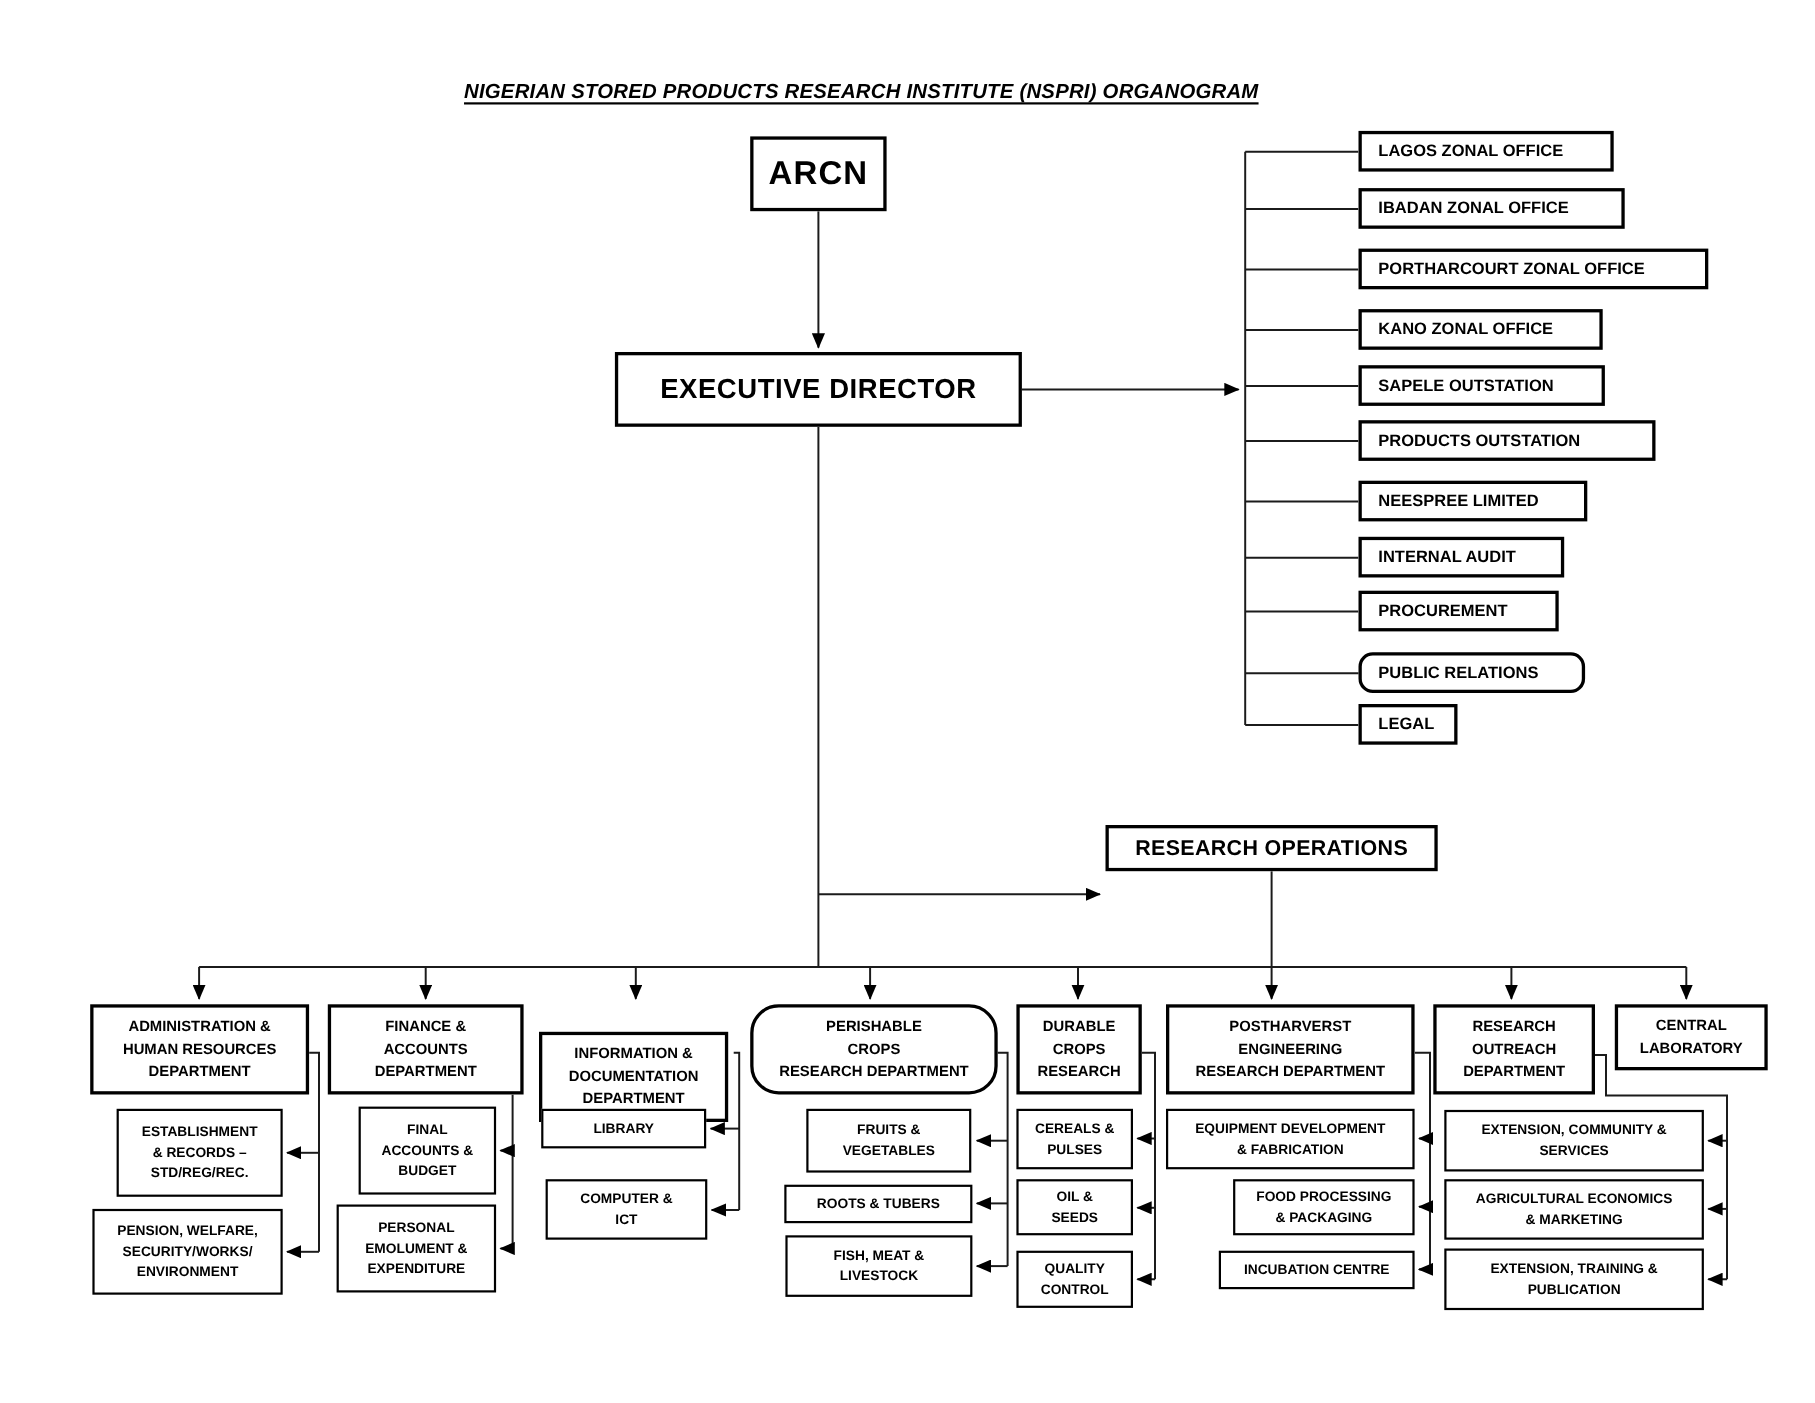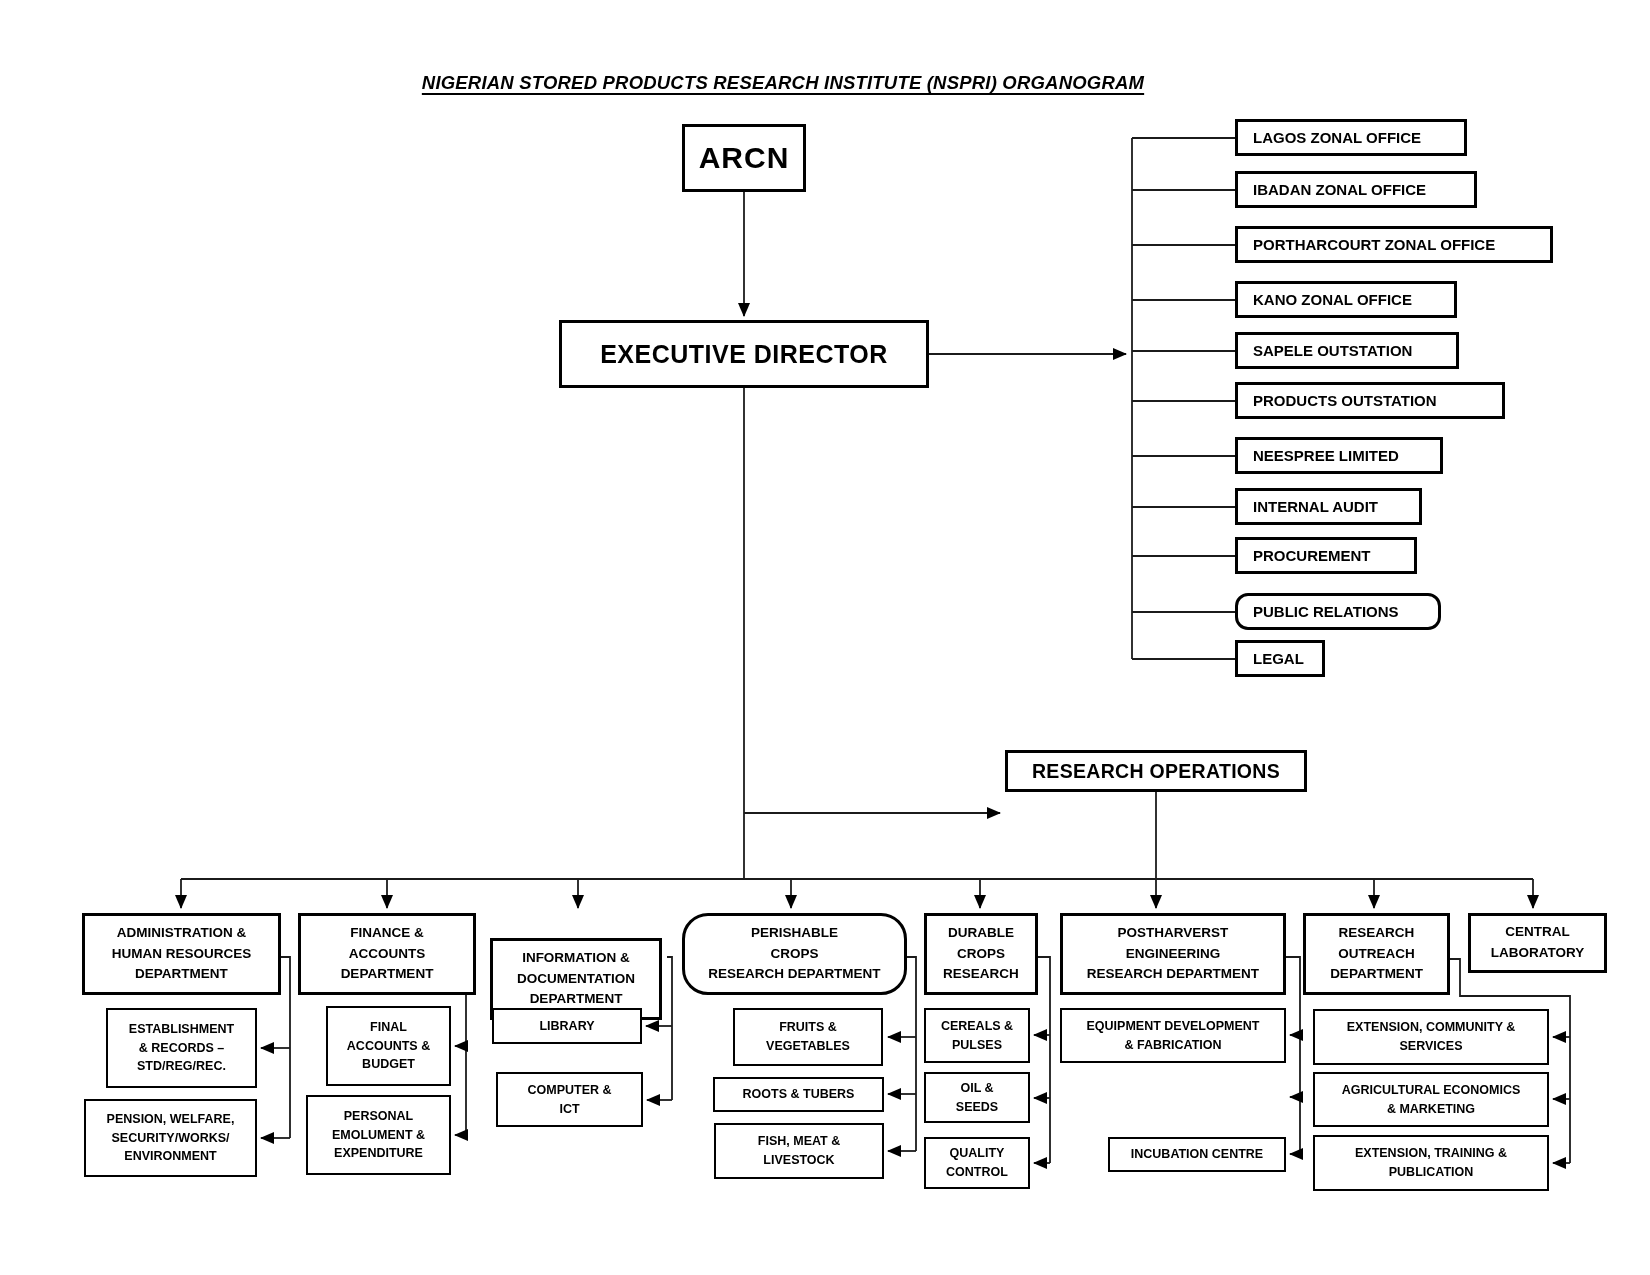--- a/index.html
+++ b/index.html
@@ -168,20 +168,22 @@
 
   <div class="node child" style="left:924px; top:1008px; width:106px; height:55px;">CEREALS &amp;
 PULSES</div>
   <div class="node child" style="left:924px; top:1072px; width:106px; height:51px;">OIL &amp;
 SEEDS</div>
   <div class="node child" style="left:924px; top:1137px; width:106px; height:52px;">QUALITY
 CONTROL</div>
 
   <div class="node child" style="left:1060px; top:1008px; width:226px; height:55px;">EQUIPMENT DEVELOPMENT
 &amp; FABRICATION</div>
+  <div class="node child" style="left:1121px; top:1072px; width:165px; height:51px;">FOOD PROCESSING
+&amp; PACKAGING</div>
   <div class="node child" style="left:1108px; top:1137px; width:178px; height:35px;">INCUBATION CENTRE</div>
 
   <div class="node child" style="left:1313px; top:1009px; width:236px; height:56px;">EXTENSION, COMMUNITY &amp;
 SERVICES</div>
   <div class="node child" style="left:1313px; top:1072px; width:236px; height:55px;">AGRICULTURAL ECONOMICS
 &amp; MARKETING</div>
   <div class="node child" style="left:1313px; top:1135px; width:236px; height:56px;">EXTENSION, TRAINING &amp;
 PUBLICATION</div>
 
 </div>

